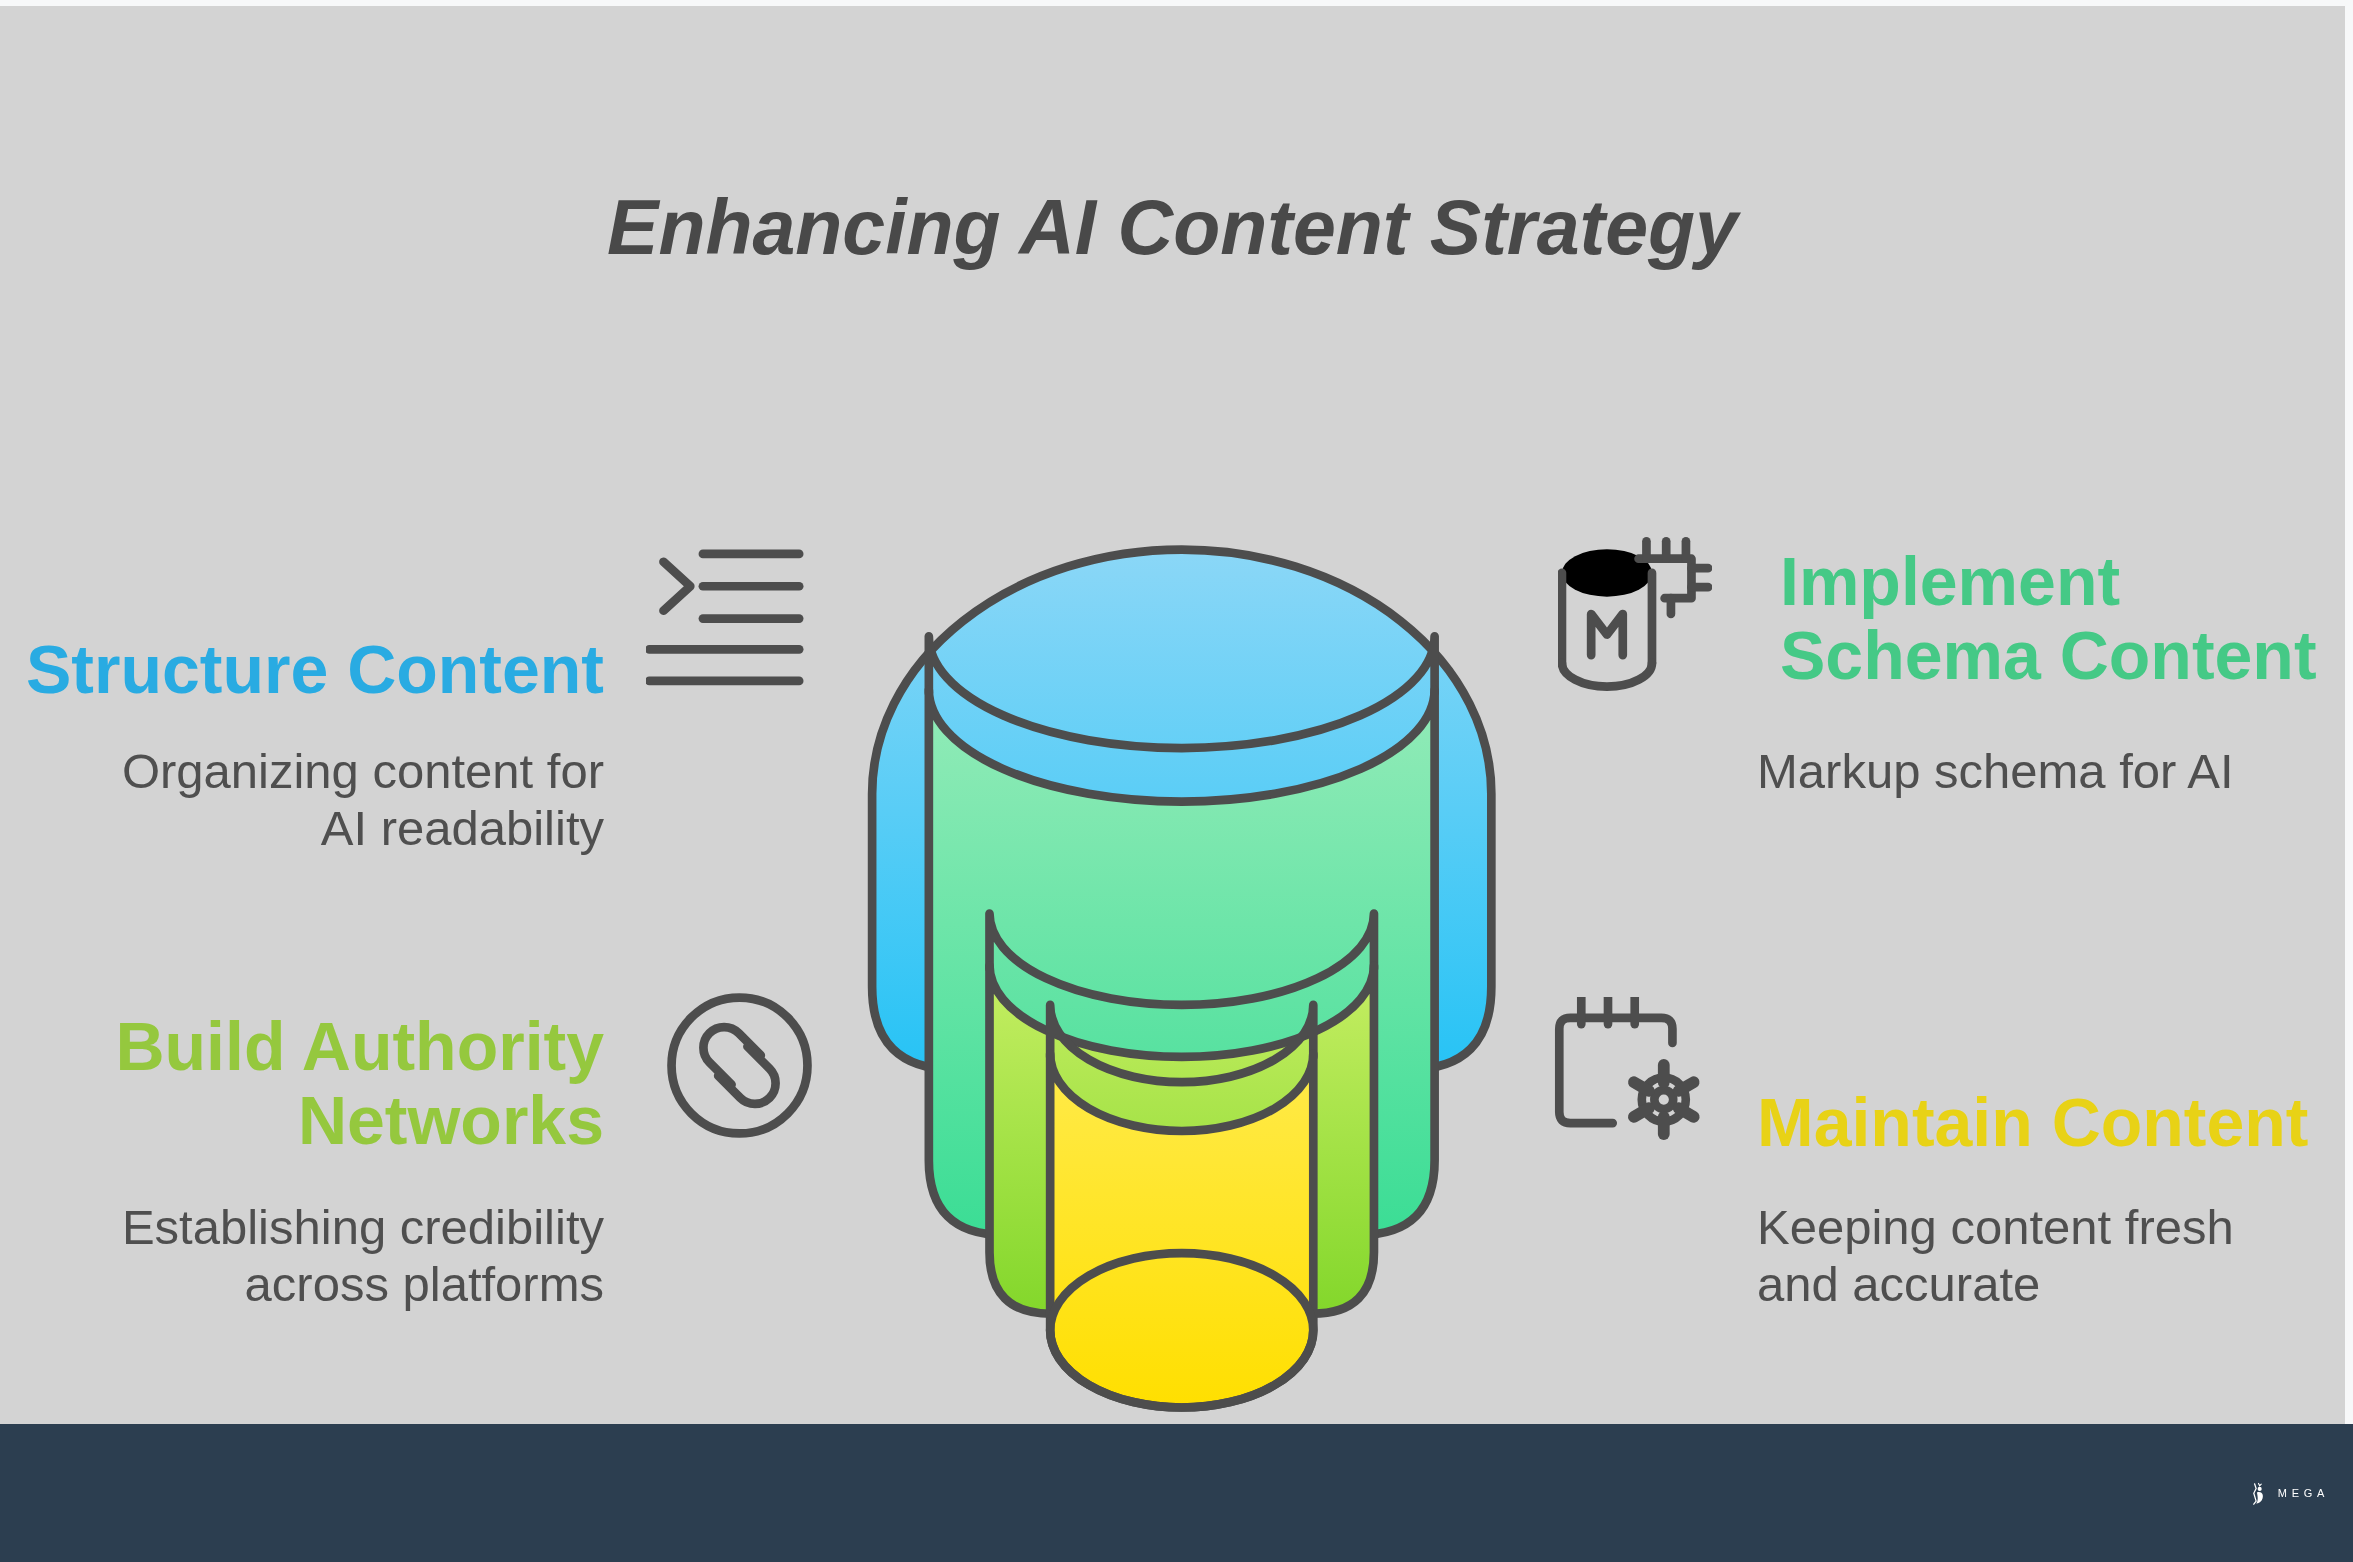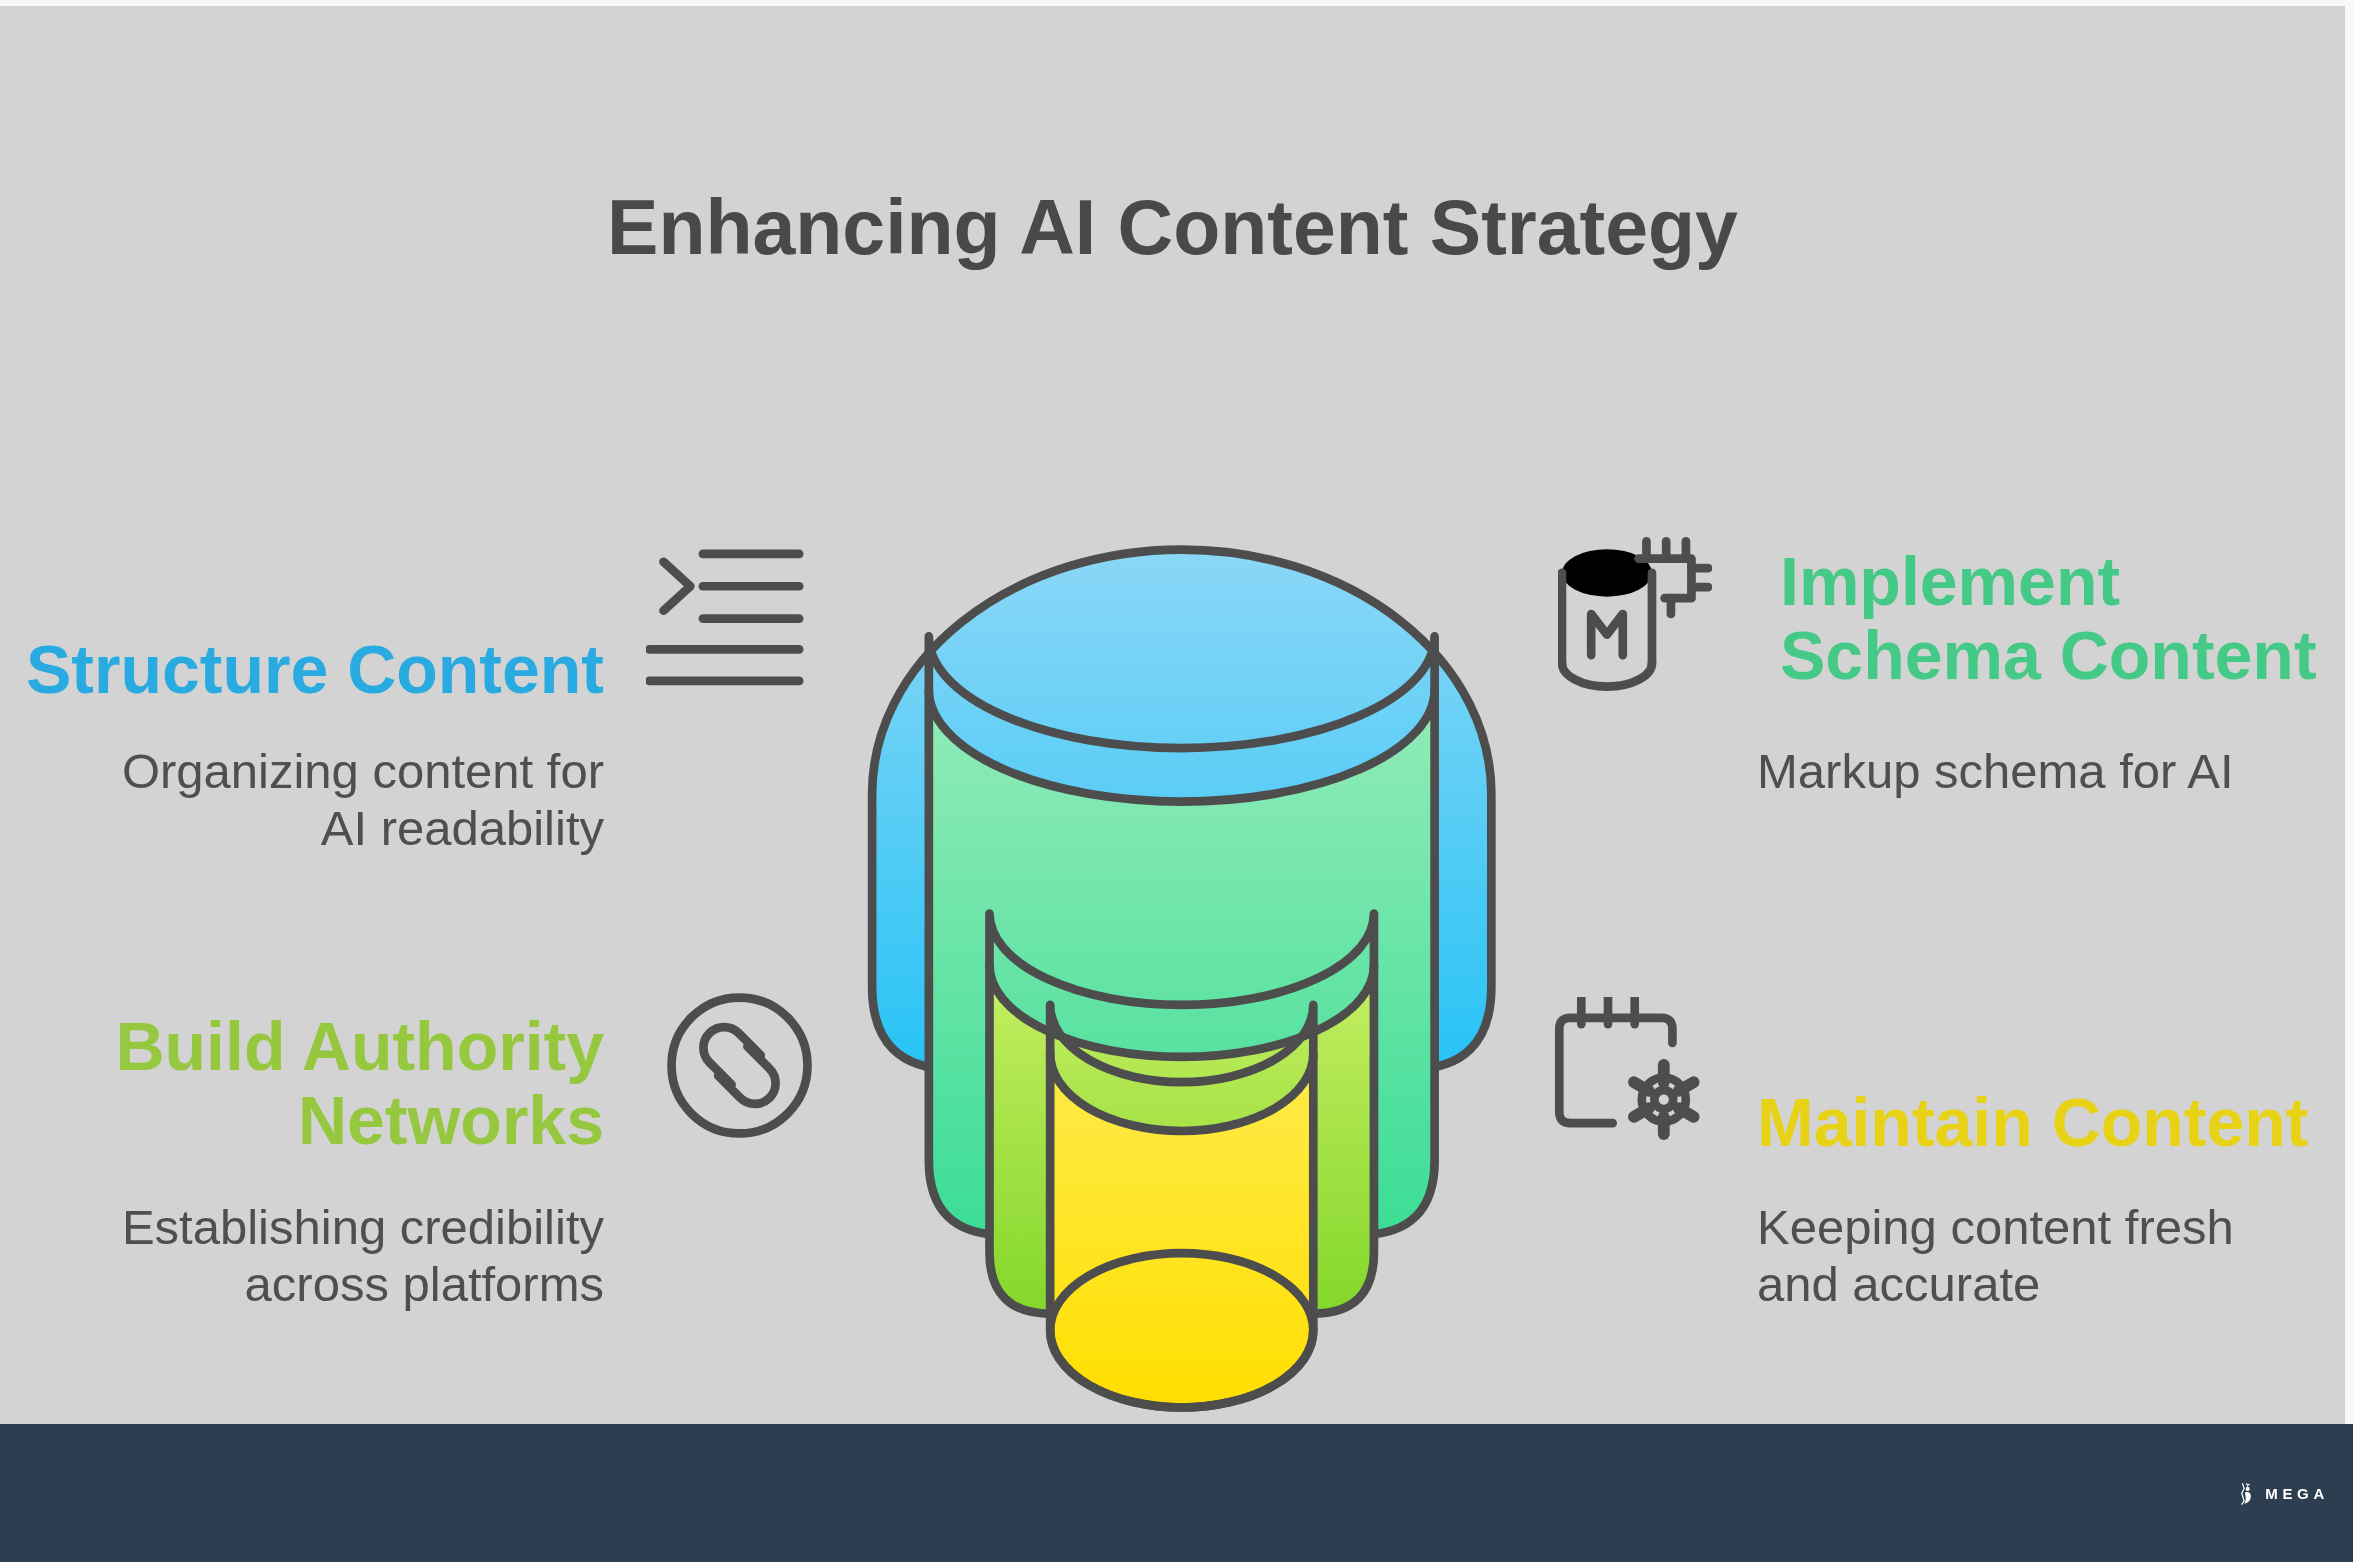--- a/index.html
+++ b/index.html
@@ -5,42 +5,42 @@
   :root{
     --page:#F7F8F9; --canvas:#D3D3D3; --footer:#2C3E50;
     --title:#494949; --body:#4F4F4F; --stroke:#4D4D4D;
   }
   *{margin:0;padding:0;box-sizing:border-box;}
   html,body{width:2354px;height:1563px;}
   body{font-family:"Liberation Sans",sans-serif;background:var(--page);overflow:hidden;}
   .page{position:relative;width:2354px;height:1563px;background:var(--page);}
   .canvas{position:absolute;left:0;top:5.5px;width:2345px;height:1418px;background:var(--canvas);}
   .title{position:absolute;left:0;right:0;top:177px;text-align:center;
-         font-size:77px;font-weight:700;color:var(--title);letter-spacing:0;}
+         font-size:77px;font-weight:700;color:var(--title);letter-spacing:0;font-style:italic;}
   .funnel-svg{position:absolute;left:0;top:0;width:2354px;height:1563px;pointer-events:none;}
   .funnel-svg path{stroke:var(--stroke);stroke-width:11;stroke-linejoin:round;}
   .funnel-svg .rim{fill:none;stroke-linecap:round;}
   .funnel-svg ellipse{fill:none;stroke:var(--stroke);stroke-width:11;}
 
   .section{position:absolute;}
   .heading{font-weight:700;font-size:68px;line-height:1.1;}
   .desc{font-size:49px;line-height:1.18;color:var(--body);margin-top:0;}
   .align-r{text-align:right;}
   .align-l{text-align:left;}
 
   .icon{position:absolute;}
   .icon svg{display:block;width:100%;height:100%;}
   .icon path,.icon circle,.icon line,.icon polyline{
     fill:none;stroke:var(--stroke);stroke-width:11;stroke-linecap:round;stroke-linejoin:round;}
   .icon .thick{stroke-width:15;}
 
   .footer{position:absolute;left:0;bottom:0;width:2354px;height:139px;background:var(--footer);}
   .brand{position:absolute;right:25px;top:50%;transform:translateY(-50%);
          display:flex;align-items:center;gap:9.5px;color:#FFFFFF;}
-  .brand-name{font-size:15px;font-weight:700;letter-spacing:4.7px;}
+  .brand-name{font-size:11px;font-weight:400;letter-spacing:4.7px;}
   .brand-glyph{width:19px;height:23.6px;}
 </style>
 </head>
 <body>
 
 <div class="page">
   <div class="canvas">
 
     <h1 class="title">Enhancing AI Content Strategy</h1>
 

